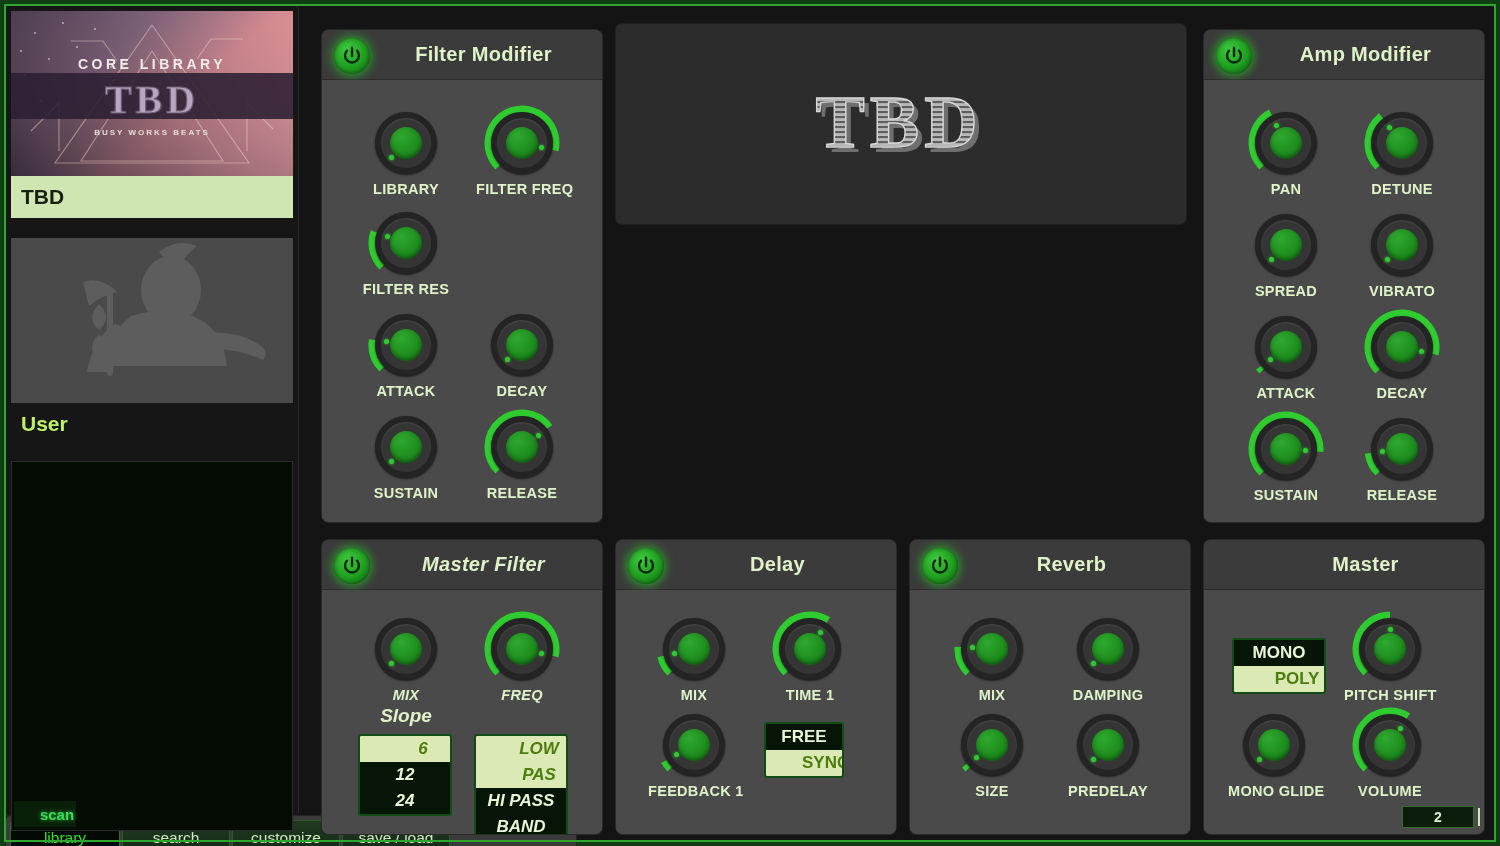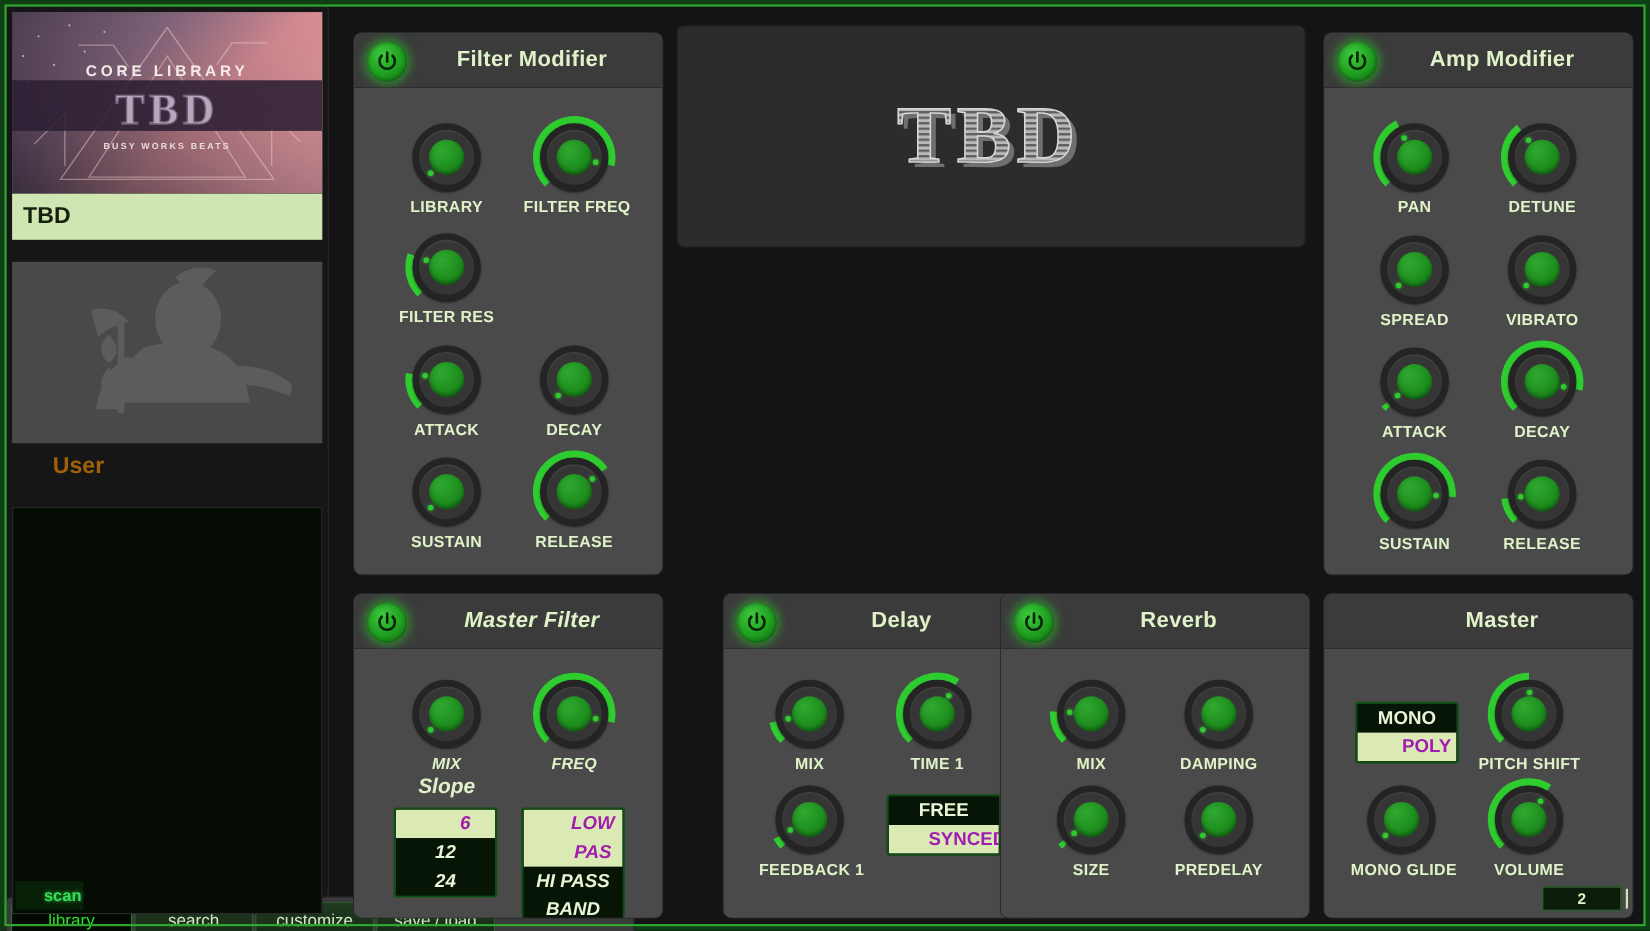--- a/index.html
+++ b/index.html
@@ -103,41 +103,41 @@
     display: block; width: 100%;
     text-align: center;
     color: #e9f6d6;
     font-size: 17px; font-weight: bold;
     line-height: 26px;
     cursor: pointer;
     background: #071507;
   }
   .selector .opt.on {
     background: #dbeab5;
-    color: #a21caf;
+    color: #4d7c0f;
     padding-left: 36px;
   }
   .sel-caption {
     position: absolute;
     color: #dff2c8; font-size: 19px; font-weight: bold;
     text-align: center; width: 120px;
   }
 
   
   #left { left: 18px; top: 18px; width: 292px; height: 810px;
           background: #161616; border-radius: 4px; box-shadow: 0 0 0 1px #2a2a2a; }
   .lib-card { position: absolute; left: 5px; width: 282px; }
   .lib-card .thumb { width: 100%; height: 165px; background: #2e2e2e; position: relative; overflow: hidden; }
   .lib-card .cap-bar { height: 42px; display: flex; align-items: center; padding-left: 10px; }
   .lib-card .cap-bar span { font-size: 21px; font-weight: bold; }
 
   #card-core { top: 5px; background: #cfe5b2; }
   #card-core .cap-bar span { color: #15200f; }
   #card-user { top: 232px; background: #161616; }
-  #card-user .cap-bar span { color: #a16207; margin-left: 27px; }
+  #card-user .cap-bar span { color: #bef264; }
   #card-user .thumb { background: #4a4a4a; }
 
   .art { position: absolute; inset: 0; }
   .user-art { position: absolute; inset: 0; opacity: .28; }
 
   #user-list {
     position: absolute; left: 5px; top: 455px; width: 282px; height: 370px;
     background: #040c04; border: 1px solid #2b2b2b;
   }
   #scan-btn {
@@ -509,21 +509,21 @@
 
       <div class="sel-caption" style="left:140px; top:115px;margin-top:40px;">Type</div>
       <div class="selector" style="left:152px; top:144px; width:94px;">
         <span class="opt on">LOW PAS</span>
         <span class="opt">HI PASS</span>
         <span class="opt">BAND</span>
       </div>
     </div>
   </div>
 
-  <div class="panel" id="p-delay" style="left:610px; top:534px; width:280px; height:294px;margin-left:42px;">
+  <div class="panel" id="p-delay" style="left:610px; top:534px; width:280px; height:294px;">
     <div class="panel-head">
       <div class="power">
         <svg viewBox="0 0 24 24">
           <path d="M12 3 V12" stroke="#072707" stroke-width="2.6" stroke-linecap="round" fill="none"></path>
           <path d="M6.6 6.2 a7.6 7.6 0 1 0 10.8 0" stroke="#072707" stroke-width="2.6" fill="none" stroke-linecap="round"></path>
         </svg>
       </div>
       <div class="panel-title">Delay</div>
     </div>
     <div class="panel-body">
@@ -553,21 +553,21 @@
         <div class="knob">
             <svg viewBox="0 0 76 76">
               <path d="M 13.958369439657385 62.04163056034262 A 34 34 0 0 1 8.205572878508647 54.37962491945833" stroke="#2ecc2e" stroke-width="7" fill="none" stroke-linecap="butt"></path>
             </svg>
             <div class="ring"></div>
             <div class="cap"></div>
             <div class="dot" style="left: 10.9739px; top: 38.1351px;"></div>
           </div>
         <div class="knob-label">FEEDBACK 1</div>
       </div>
-      <div class="selector" style="left:148px; top:132px; width:104px;">
+      <div class="selector" style="left:148px; top:132px; width:80px;">
         <span class="opt">FREE</span>
         <span class="opt on">SYNCED</span>
       </div>
     </div>
   </div>
 
   <div class="panel" id="p-reverb" style="left:904px; top:534px; width:280px; height:294px;">
     <div class="panel-head">
       <div class="power">
         <svg viewBox="0 0 24 24">

